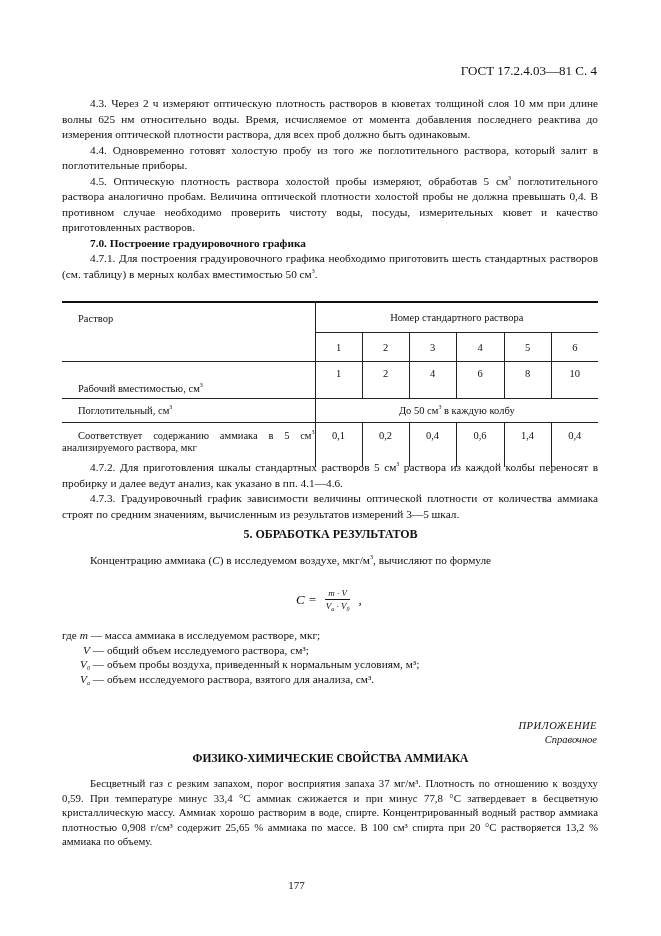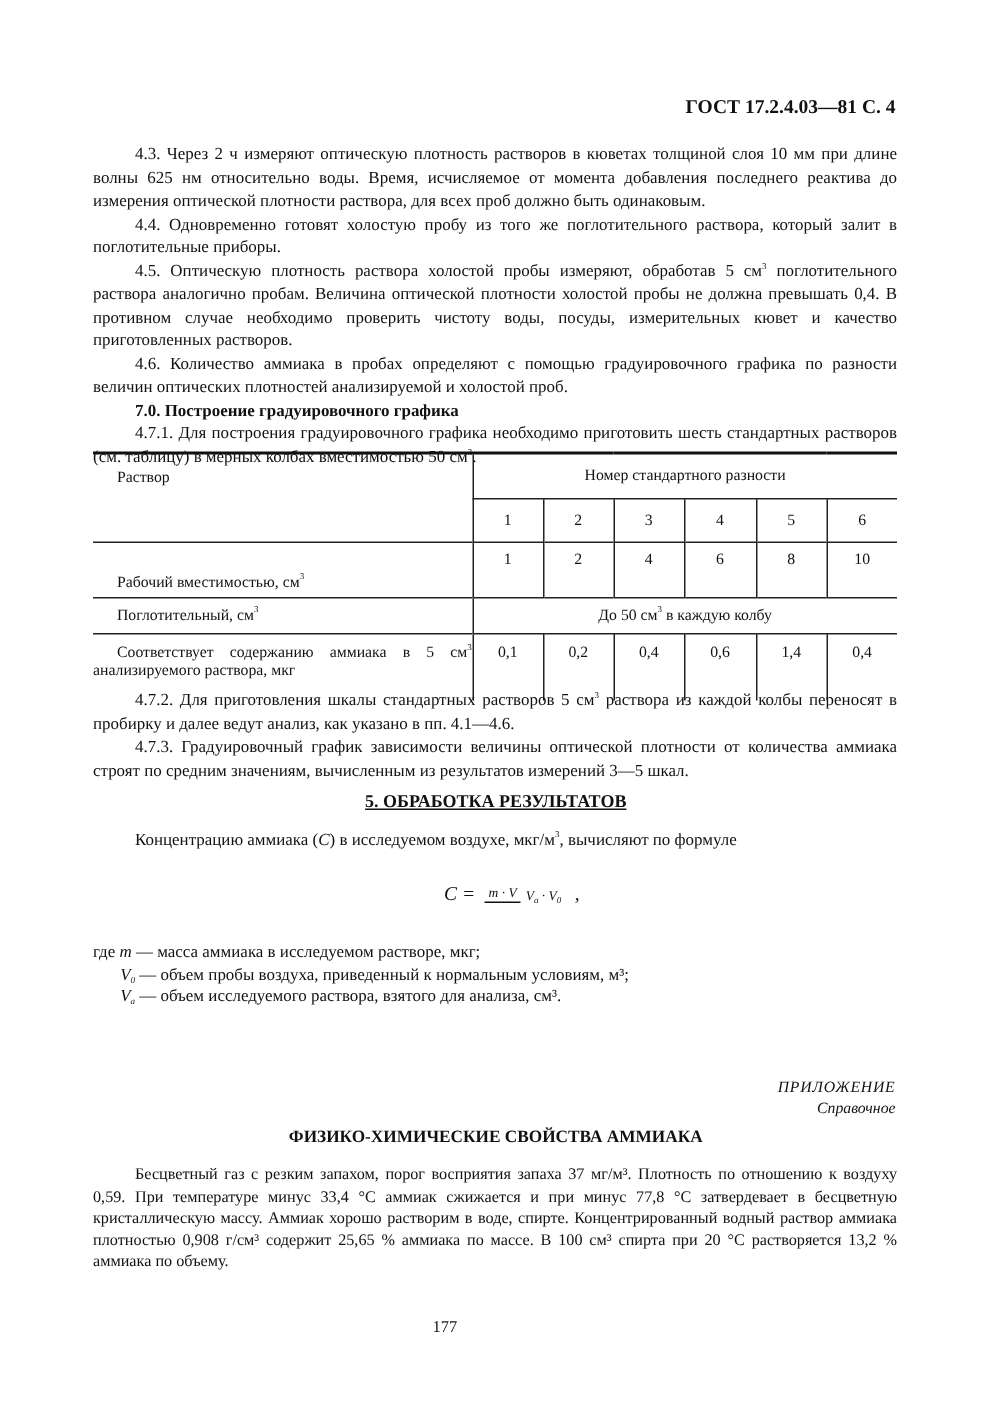--- a/index.html
+++ b/index.html
@@ -1,19 +1,19 @@
 <!DOCTYPE html>
 <html><head>
 <meta charset="utf-8">
 <style>
   html, body { margin: 0; padding: 0; background: #ffffff; }
   body { width: 661px; height: 936px; position: relative; overflow: hidden;
          font-family: "Liberation Serif", "DejaVu Serif", serif; color: #111; }
   .abs { position: absolute; }
-  .page-header { top: 63px; right: 64px; font-weight: bold; font-size: 13px; }
+  .page-header { top: 63px; right: 64px; font-weight: normal; font-size: 13px; }
   .txt { position: absolute; left: 62px; width: 536px; font-size: 11.3px; line-height: 15.5px; text-align: justify; }
   .txt p { margin: 0; }
   .ind { text-indent: 28px; }
   .bold { font-weight: bold; }
   sup { font-size: 6px; vertical-align: 5px; line-height: 0; }
   sub { font-size: 6px; vertical-align: -2px; line-height: 0; }
 
   .tbl { position: absolute; left: 62px; top: 301px; width: 536px; border-collapse: collapse;
          font-size: 10.5px; table-layout: fixed; }
   .tbl td { border: 0; padding: 0; vertical-align: middle; }
@@ -25,57 +25,56 @@
   .tbl .lbl { border-right: 1px solid #222; padding-left: 16px; }
   .tbl .num { text-align: center; border-right: 1px solid #222; }
   .tbl .num.last { border-right: 0; }
   .tbl .bt td { border-top: 1px solid #222; }
   .tbl .bt2 td { border-top: 2.5px solid #111; }
   .tbl .hdr-span { text-align: center; border-bottom: 1px solid #222; }
   .tbl .work .lbl { vertical-align: bottom; padding-bottom: 4px; }
 
   .sec-title { position: absolute; left: 0; width: 661px; text-align: center; font-weight: bold; font-size: 12px; }
   .formula { position: absolute; left: 296px; top: 588px; font-size: 13px; font-style: italic; display: flex; align-items: center; }
-  .frac { display: inline-flex; flex-direction: row; align-items: center; font-size: 9px; margin: 0 6px; }
+  .frac { display: inline-flex; flex-direction: column; align-items: center; font-size: 9px; margin: 0 6px; }
   .frac .n { border-bottom: 1px solid #111; padding: 0 3px 1px; }
   .frac .d { padding: 1px 3px 0; }
   .where { position: absolute; left: 62px; top: 628px; font-size: 11.3px; line-height: 14.5px; }
   .where .row { white-space: nowrap; }
   .where .sym { display: inline-block; width: 28px; text-align: right; font-style: italic; }
   .appendix { position: absolute; right: 64px; top: 719px; text-align: right; font-style: italic; font-size: 10.5px; line-height: 14px; }
   .page-num { position: absolute; left: 0; width: 593px; top: 879px; text-align: center; font-size: 11px; }
 </style>
 </head>
 <body>
 
 <div class="abs page-header">ГОСТ 17.2.4.03—81 С. 4</div>
 
 <div class="txt" style="top:96px;">
   <p class="ind">4.3. Через 2 ч измеряют оптическую плотность растворов в кюветах толщиной слоя 10 мм при длине волны 625 нм относительно воды. Время, исчисляемое от момента добавления последнего реактива до измерения оптической плотности раствора, для всех проб должно быть одинаковым.</p>
   <p class="ind">4.4. Одновременно готовят холостую пробу из того же поглотительного раствора, который залит в поглотительные приборы.</p>
   <p class="ind"><span>4.5. Оптическую плотность раствора холостой пробы измеряют, обработав 5 см</span><sup>3</sup><span> поглотительного раствора аналогично пробам. Величина оптической плотности холостой пробы не должна превышать 0,4. В противном случае необходимо проверить чистоту воды, посуды, измерительных кювет и качество приготовленных растворов.</span></p>
-  <p class="ind">4.6. Количество аммиака в пробах определяют с помощью градуировочного графика по разности величин оптических плотностей анализируемой и холостой проб.</p>
   <p class="ind bold">7.0. Построение градуировочного графика</p>
   <p class="ind"><span>4.7.1. Для построения градуировочного графика необходимо приготовить шесть стандартных растворов (см. таблицу) в мерных колбах вместимостью 50 см</span><sup>3</sup><span>.</span></p>
 </div>
 
 <table class="tbl">
   <colgroup>
       <col style="width:253px">
       <col style="width:47px">
       <col style="width:47px">
       <col style="width:47px">
       <col style="width:48px">
       <col style="width:47px">
       <col style="width:47px">
     </colgroup>
   <tbody>
       <tr class="r-head1 bt2">
     <td class="lbl" rowspan="2" style="vertical-align:top;padding-top:10px;">Раствор</td>
-    <td colspan="6" class="hdr-span">Номер стандартного разности</td>
+    <td colspan="6" class="hdr-span">Номер стандартного раствора</td>
   </tr>
   <tr class="r-head2">
     <td class="num">1</td>
     <td class="num">2</td>
     <td class="num">3</td>
     <td class="num">4</td>
     <td class="num">5</td>
     <td class="num last">6</td>
   </tr>
   <tr class="r-work bt work">
@@ -101,37 +100,38 @@
     <td class="num last">0,4</td>
   </tr>
 </tbody>
   </table>
 
 <div class="txt" style="top:460px;">
   <p class="ind"><span>4.7.2. Для приготовления шкалы стандартных растворов 5 см</span><sup>3</sup><span> раствора из каждой колбы переносят в пробирку и далее ведут анализ, как указано в пп. 4.1—4.6.</span></p>
   <p class="ind">4.7.3. Градуировочный график зависимости величины оптической плотности от количества аммиака строят по средним значениям, вычисленным из результатов измерений 3—5 шкал.</p>
 </div>
 
-<div class="sec-title" style="top:527px;text-decoration:underline;">5. ОБРАБОТКА РЕЗУЛЬТАТОВ</div>
+<div class="sec-title" style="top:527px;">5. ОБРАБОТКА РЕЗУЛЬТАТОВ</div>
 
 <div class="txt" style="top:553px;">
   <p class="ind"><span>Концентрацию аммиака (</span><i>C</i><span>) в исследуемом воздухе, мкг/м</span><sup>3</sup><span>, вычисляют по формуле</span></p>
 </div>
 
 <div class="formula">
   <span>C =</span>
   <span class="frac">
     <span class="n">m · V</span>
     <span class="d"><span>V</span><sub>a</sub><span> · V</span><sub>0</sub></span>
   </span>
   <span>,</span>
 </div>
 
 <div class="where">
   <div class="row"><span>где </span><i>m</i><span> — масса аммиака в исследуемом растворе, мкг;</span></div>
+  <div class="row"><span class="sym"><span>V</span></span><span> — общий объем исследуемого раствора, см³;</span></div>
   <div class="row"><span class="sym"><span>V</span><sub>0</sub></span><span> — объем пробы воздуха, приведенный к нормальным условиям, м³;</span></div>
   <div class="row"><span class="sym"><span>V</span><sub>a</sub></span><span> — объем исследуемого раствора, взятого для анализа, см³.</span></div>
 </div>
 
 <div class="appendix">
   <div style="letter-spacing:0.5px;">ПРИЛОЖЕНИЕ</div>
   <div>Справочное</div>
 </div>
 
 <div class="sec-title" style="top:752px;font-size:11.5px;">ФИЗИКО-ХИМИЧЕСКИЕ СВОЙСТВА АММИАКА</div>

